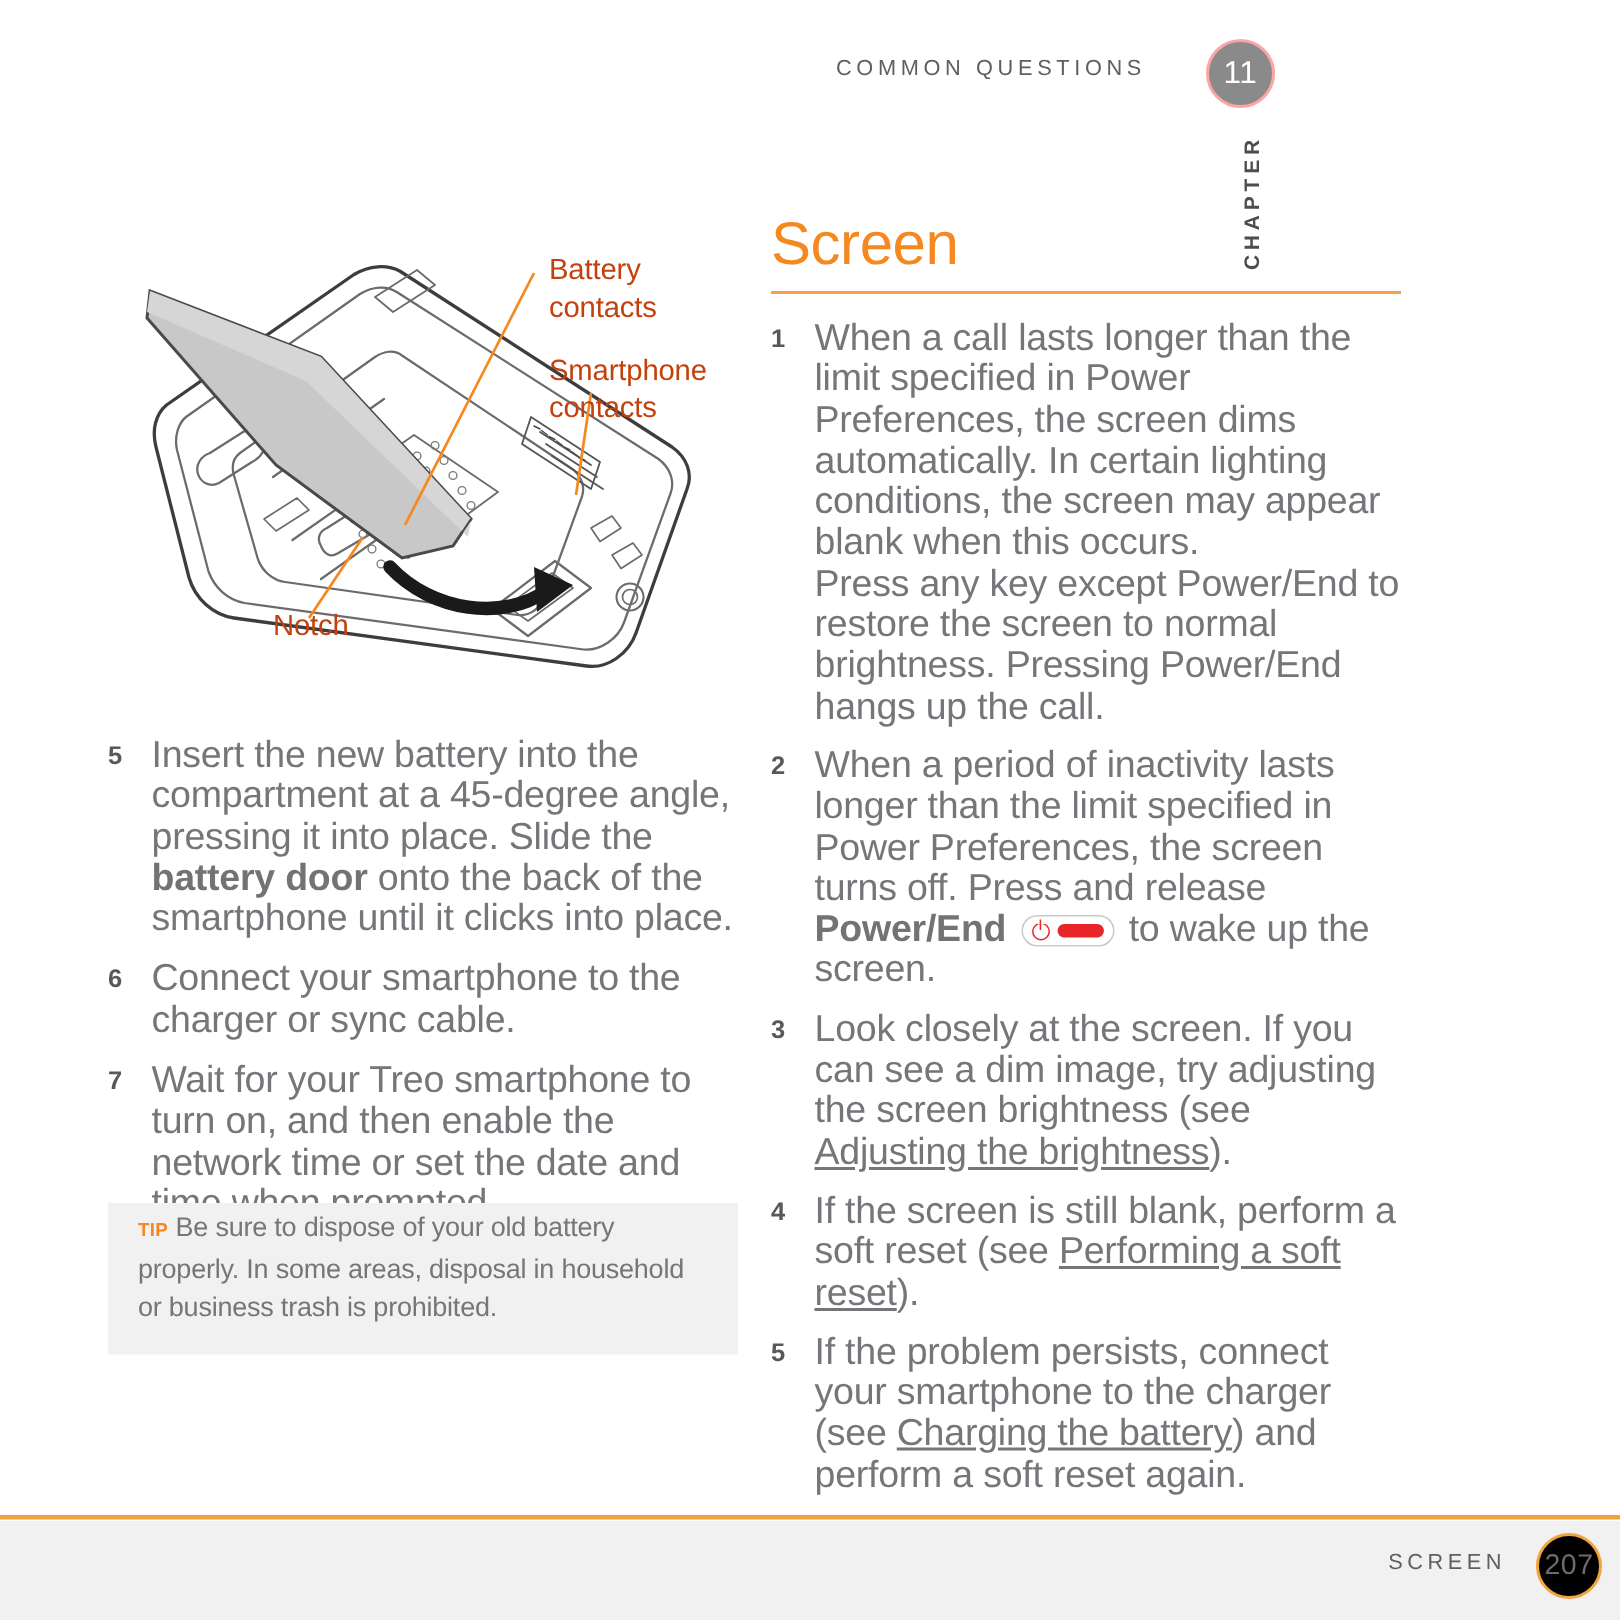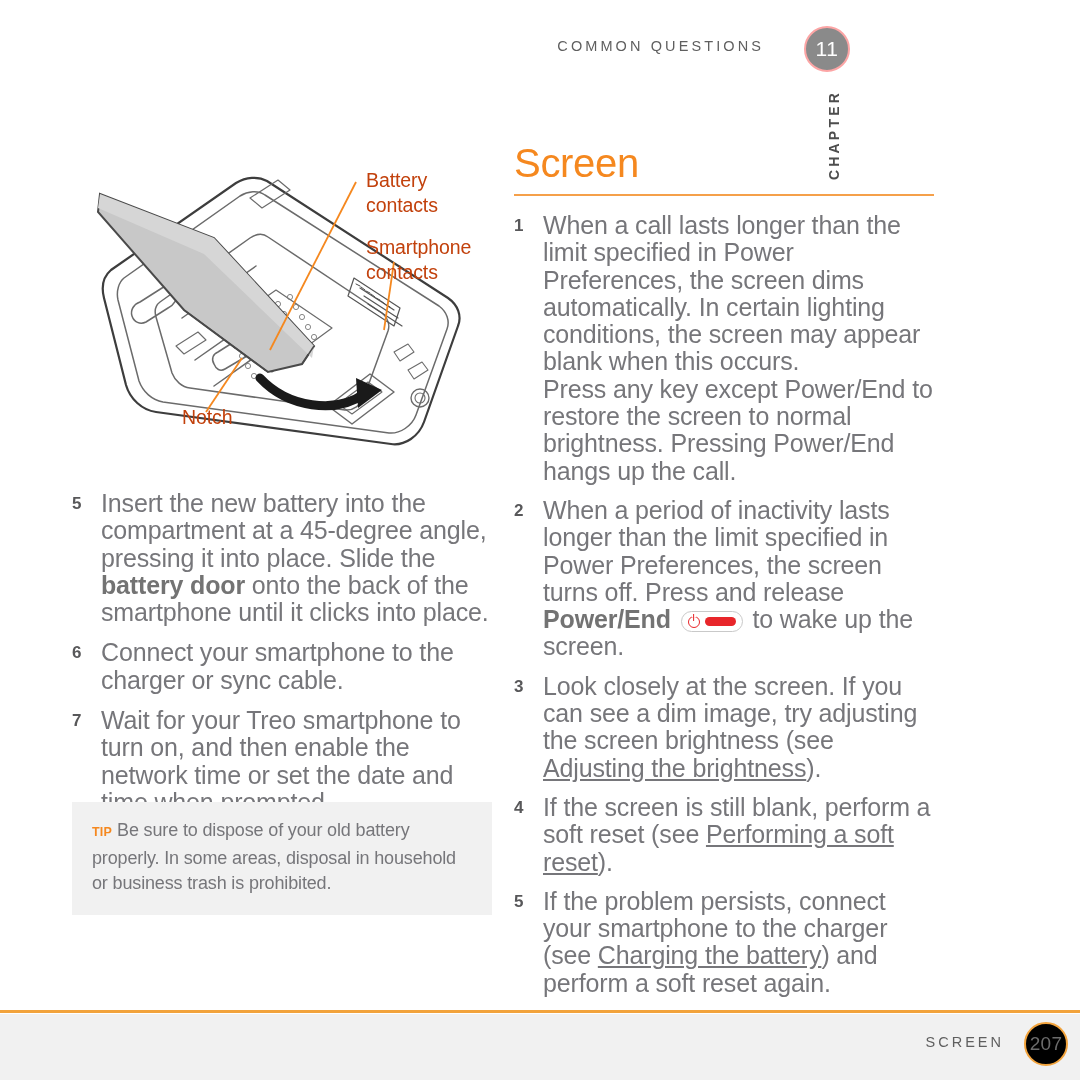--- a/index.html
+++ b/index.html
@@ -189,21 +189,21 @@
   }
 
   
   .tip-box {
     position: absolute;
     left: 72px;
     top: 802px;
     width: 420px;
     background: #f1f1f1;
     box-sizing: border-box;
-    padding: 16px 20px 18px 20px;
+    padding: 4px 20px 18px 20px;
   }
   .tip-text {
     font-size: 18px;
     line-height: 25.5px;
     color: #76767a;
     letter-spacing: -0.15px;
   }
   .tip-label {
     font-size: 12.5px;
     font-weight: bold;

